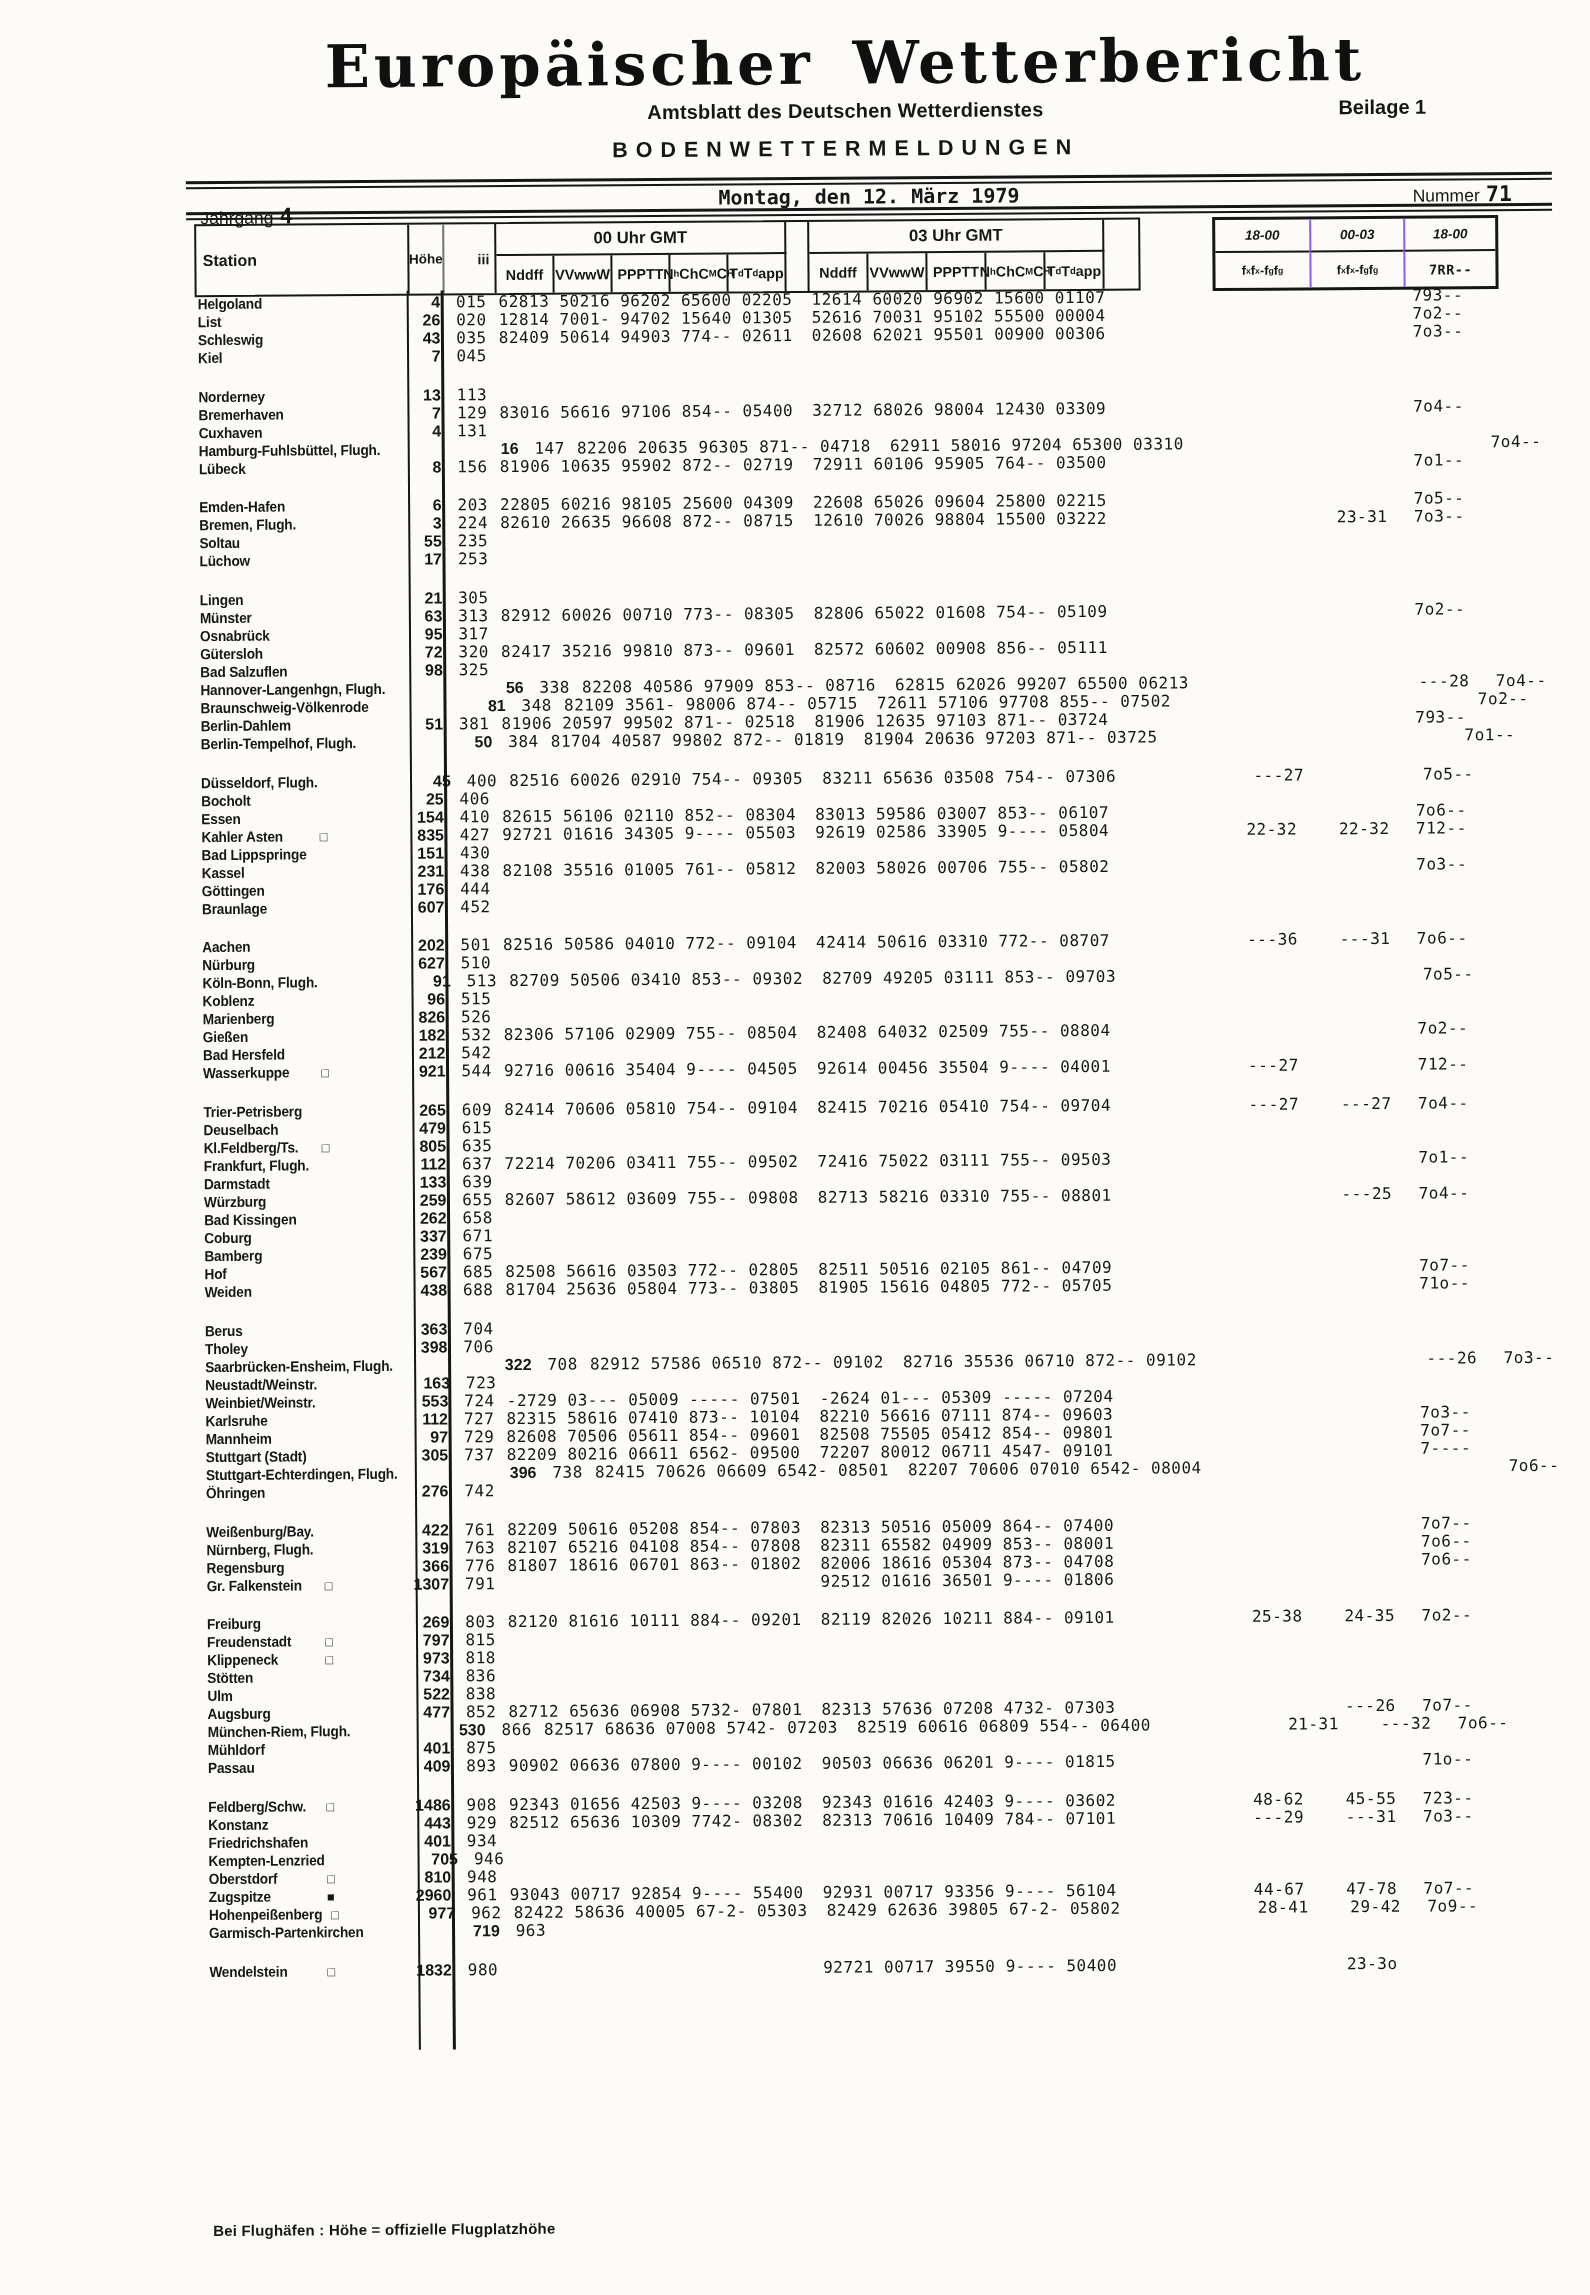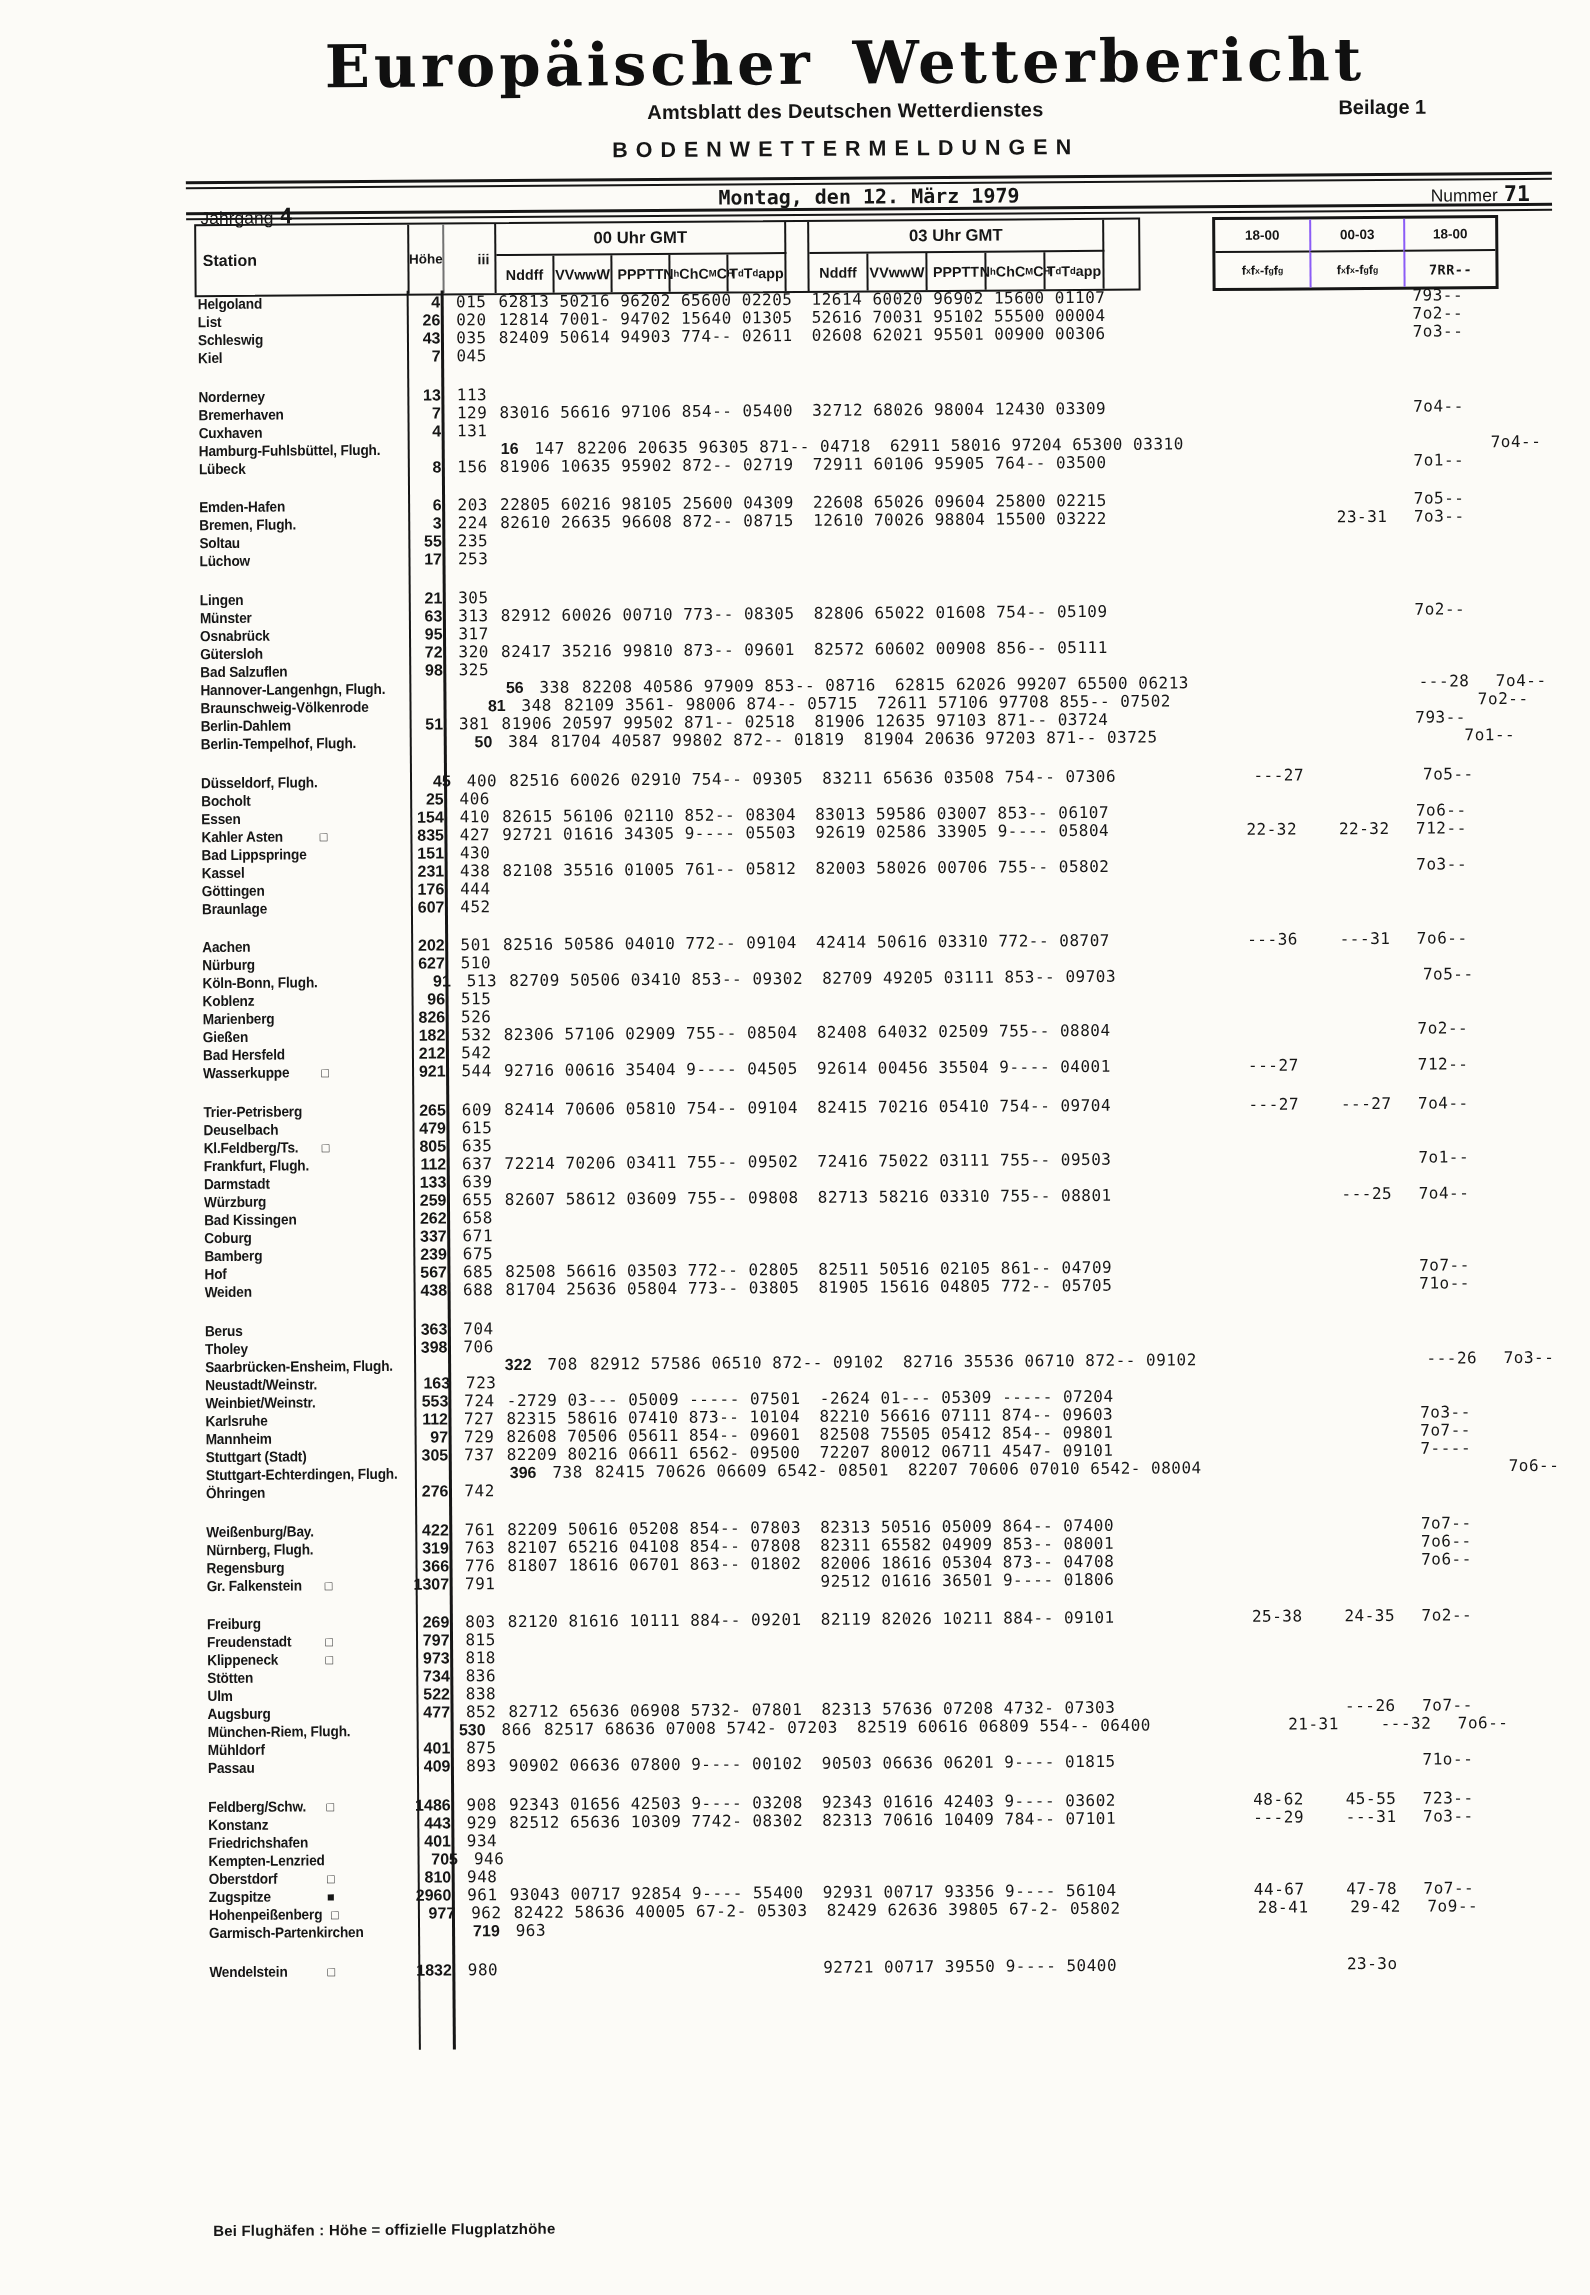--- a/index.html
+++ b/index.html
@@ -18,21 +18,21 @@
            font-size:21.5px;font-weight:600;letter-spacing:8px;}
 
   .dblrule{position:absolute;left:191px;width:1366px;}
   .dblrule .a{height:3.2px;background:#161616;}
   .dblrule .b{height:1.6px;background:#161616;margin-top:3.2px;}
   .issueline{position:absolute;top:183px;left:191px;width:1366px;height:27px;font-size:17.5px;}
   .issueline .vol{position:absolute;left:14.3px;top:17px;}
   .issueline .vol b,.issueline .num b{font-family:"DejaVu Sans Mono", monospace;font-size:21.5px;font-weight:bold;margin-left:6.4px;}
   .issueline .date{position:absolute;left:0;width:100%;text-align:center;top:1.6px;
                    font-family:"DejaVu Sans Mono", monospace;font-size:20px;font-weight:bold;}
-  .issueline .num{position:absolute;right:22px;top:3.2px;text-align:right;}
+  .issueline .num{position:absolute;right:40px;top:3.2px;text-align:right;}
 
   
   .thead{position:absolute;top:220px;left:199px;display:grid;
          grid-template-columns:213px 35px 52px repeat(5,58px) 23px repeat(5,59px) 34px;
          grid-template-rows:32px 37px;border:2.8px solid #161616;box-sizing:border-box;
          font-weight:bold;}
   .thead div{box-sizing:border-box;display:flex;align-items:center;justify-content:center;
              font-size:14.3px;}
   .th-station{grid-row:1/3;grid-column:1;justify-content:flex-start!important;padding-left:6.4px;
               border-right:2px solid #161616;font-size:16px!important;}
@@ -43,21 +43,21 @@
   .th-g03{grid-row:1;grid-column:10/15;border-right:2px solid #161616;border-bottom:2px solid #161616;font-size:16.7px!important;}
   .th-tail{grid-row:1/3;grid-column:15;}
   .th-c{grid-row:2;border-right:2px solid #161616;}
   .th-c:nth-of-type(n) sub{font-size:9.5px;}
   .thead sub{font-size:9.5px;}
 
   .thead-r{position:absolute;top:220px;left:1217px;display:grid;
            grid-template-columns:94px 94px 92px;grid-template-rows:33px 35px;
            border:3.2px solid #161616;box-sizing:border-box;font-weight:bold;}
   .thead-r div{box-sizing:border-box;display:flex;align-items:center;justify-content:center;font-size:13.5px;}
-  .thead-r .r1{border-bottom:2px solid #161616;}
+  .thead-r .r1{border-bottom:2px solid #161616;font-style:italic;}
   .thead-r .cl{border-left:2px solid #8b5cf6;}
   .thead-r sub{font-size:8.7px;}
   .thead-r .fsub{font-size:12.7px;}
 
   
   .vline{position:absolute;top:288px;height:1759px;background:#161616;}
   .vl1{left:411px;width:1.6px;}
   .vl2{left:445px;width:2.8px;}
 
   

